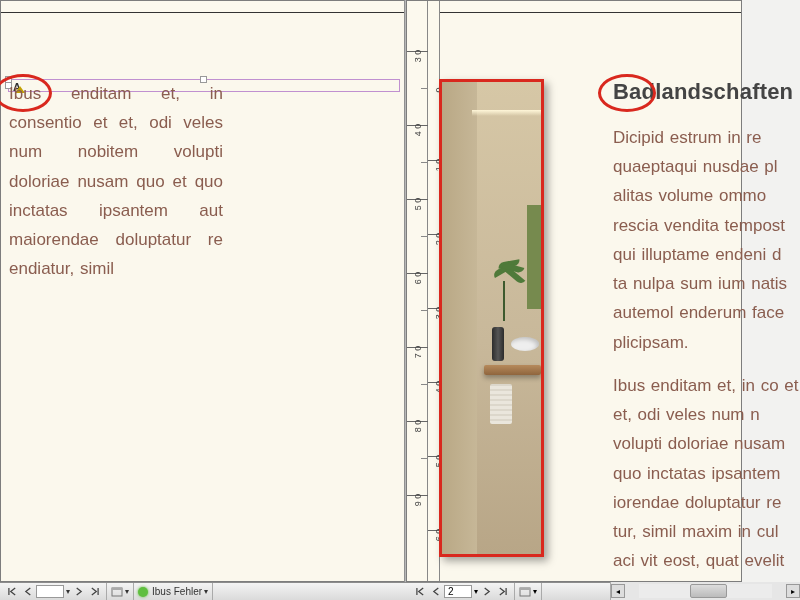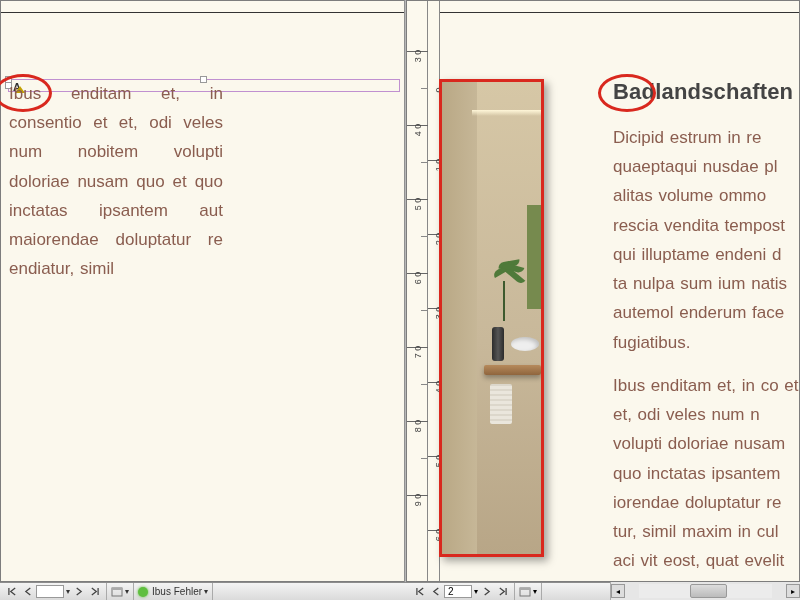--- a/index.html
+++ b/index.html
@@ -1,20 +1,20 @@
 <!DOCTYPE html>
 <html><head>
 <meta charset="utf-8">
 <style>
 *{margin:0;padding:0;box-sizing:border-box;}
 body{font-family:"Segoe UI",Arial,sans-serif;background:#f2f2f0;overflow:hidden;width:800px;height:600px;position:relative;}
 .workspace{display:flex;width:800px;height:582px;}
 .pane{position:relative;height:100%;background:#fbf8ed;border:1px solid #7d7d7d;}
 .pane-left{width:406px;}
-.pane-right{width:394px;}
+.pane-right{width:336px;}
 .divider{position:absolute;left:404px;top:0;width:2px;height:582px;background:linear-gradient(to right,#7d7d7d,#cacaca);}
 .page-edge-top{position:absolute;top:0;left:0;right:0;height:12px;background:#fcf9ee;border-bottom:1px solid #333;}
 .text-frame{position:absolute;left:8px;top:78px;width:214px;}
 .text-frame-right{left:206px;width:188px;}
 .heading{font-size:22px;font-weight:600;color:#444;margin-bottom:18px;letter-spacing:0.2px;}
 .body-text{font-size:17px;color:#8a5d4f;line-height:1.72;text-align:justify;word-spacing:1px;}
 .body-text p{margin-bottom:14px;}
 .selection-box{position:absolute;border:1px solid #c090d0;}
 .handle{position:absolute;width:7px;height:7px;background:#fff;border:1px solid #999;}
 .handle.tl{left:-4px;top:-4px;}
@@ -158,21 +158,21 @@
         <div class="vase"></div>
         <div class="sink"></div>
         <div class="shelf"></div>
         <div class="towel"></div>
       </div>
     </div>
 
     <div class="text-frame text-frame-right">
       <div class="heading">Badlandschaften</div>
       <div class="body-text" style="text-align:left;">
-        <p>Dicipid estrum in re quaeptaqui nusdae pl alitas volume ommo rescia vendita tempost qui illuptame endeni d ta nulpa sum ium natis autemol enderum face fugiatibus.</p>
+        <p>Dicipid estrum in re quaeptaqui nusdae pl alitas volume ommo rescia vendita tempost qui illuptame endeni d ta nulpa sum ium natis autemol enderum face plicipsam.</p>
         <p>Ibus enditam et, in co et et, odi veles num n volupti doloriae nusam quo inctatas ipsantem iorendae doluptatur re tur, simil maxim in cul aci vit eost, quat evelit to et.Ditectist arcit lam a eaqui occust aut od r</p>
       </div>
     </div>
   </div>
 </div>
 
 <div class="divider"></div>
 
 <div class="circle-annot circle-left"></div>
 <div class="circle-annot circle-right"></div>

